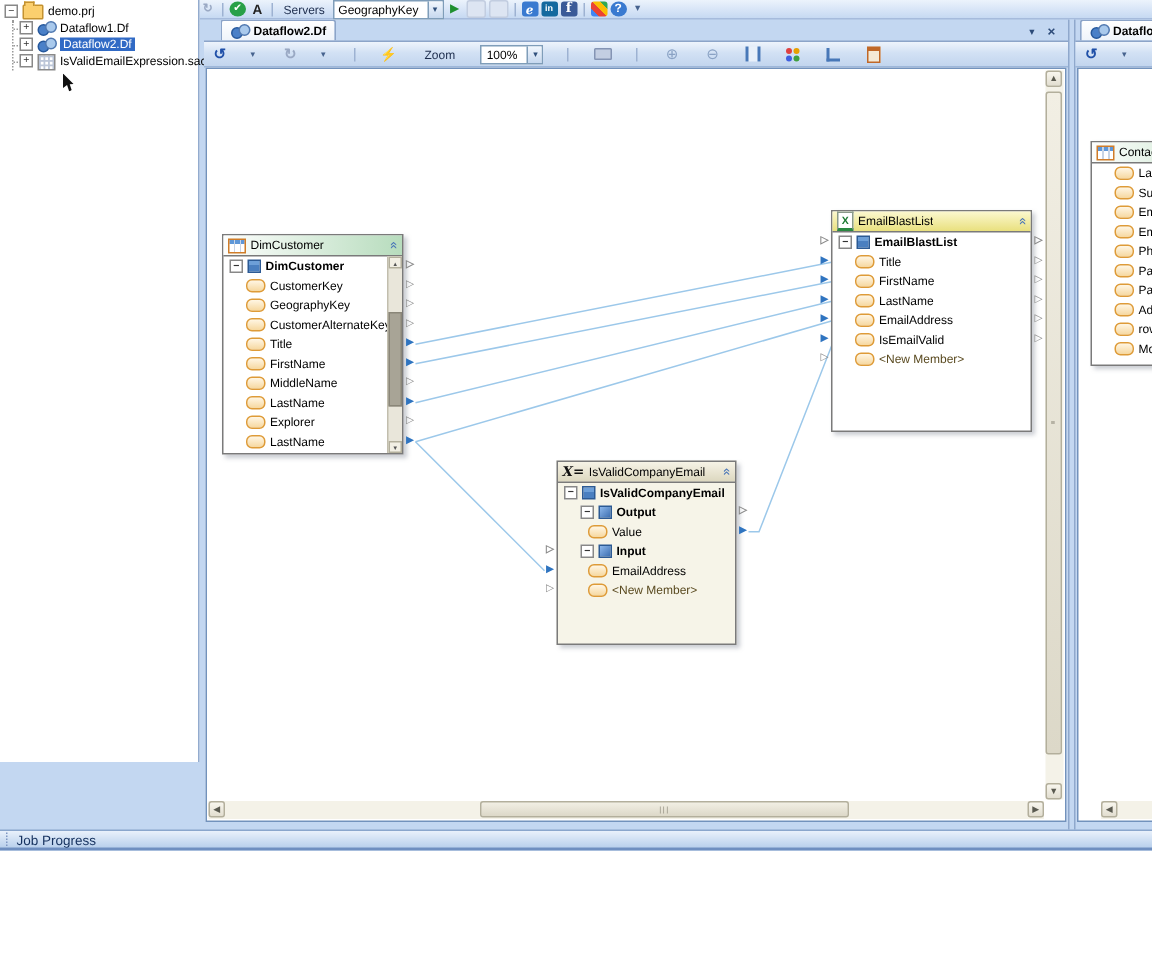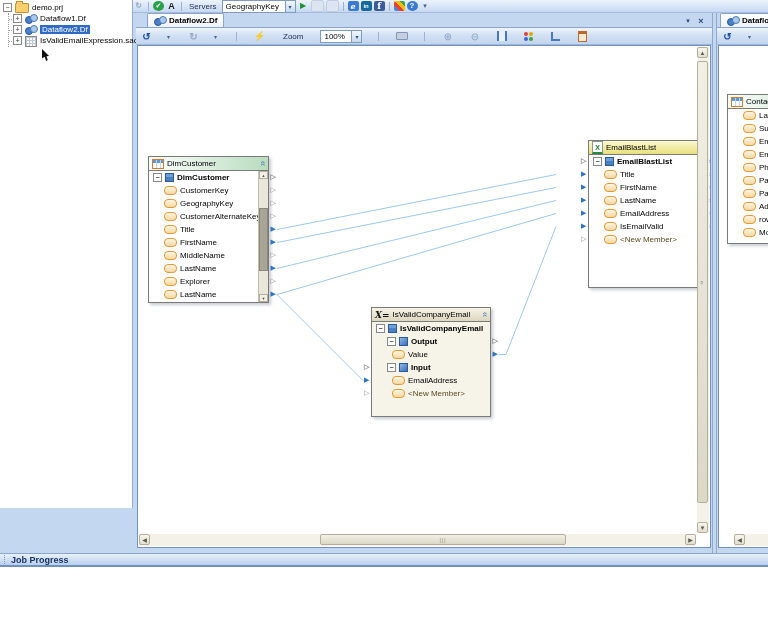--- a/index.html
+++ b/index.html
@@ -147,21 +147,21 @@
            font-size:4px;display:flex;align-items:center;justify-content:center;color:#555;box-sizing:border-box}
   .insb .d{position:absolute;bottom:0;left:0;right:0;height:8px;background:#f2efe4;border:1px solid #b3af9c;
            font-size:4px;display:flex;align-items:center;justify-content:center;color:#555;box-sizing:border-box}
   .insb .u::before{content:"▲"}
   .insb .d::before{content:"▼"}
   .insb .t{position:absolute;left:0;right:0;top:28%;height:48%;background:#a8a496;border:1px solid #8a8678;box-sizing:border-box}
   
   #job{left:0;top:553px;width:768px;height:14px;background:linear-gradient(#e9f1fb,#b9d0ec);
        border-top:1px solid #8aa6cc;border-bottom:2px solid #6f8fc0;box-sizing:border-box;
        display:flex;align-items:center;gap:4px;padding:0 4px}
-  #job .jt{font-weight:bold;font-size:9px;color:#15315e}
+  #job .jt{font-weight:normal;font-size:9px;color:#15315e}
   .grip{width:2px;height:9px;border-left:1px dotted #7e96c2}
   .lbl8{font-size:8px;white-space:nowrap}
 </style>
 </head>
 <body>
 
 <div id="chrome" class="a"></div>
 
 <div id="topbar" class="a">
   <span class="tic ic-new"></span>
@@ -346,21 +346,21 @@
             <span class="cn r on"></span>
           </div>
       </div>
       <div class="insb">
         <span class="u"></span>
         <span class="t"></span>
         <span class="d"></span>
       </div>
     </div>
 
-    <div class="node" style="left:450px;top:94px;width:117px;height:148px">
+    <div class="node" style="left:416px;top:94px;width:134px;height:148px">
       <div class="nhdr hdr-yellow">
         <span class="ic-xls"></span>
         <span class="nhlbl">EmailBlastList</span>
         <span class="chev"></span>
       </div>
       <div style="position:relative">
         <div class="nrow b">
           <span class="exp minus"></span>
           <span class="ic-cube"></span>
           <span>EmailBlastList</span>
@@ -398,21 +398,21 @@
             <span class="cn r"></span>
           </div>
         <div class="nrow i1" style="color:#5a4a20">
             <span class="oval"></span>
             <span>&lt;New Member&gt;</span>
             <span class="cn l"></span>
           </div>
       </div>
     </div>
 
-    <div class="node" style="left:233px;top:261px;width:120px;height:110px;background:#f6f4e8">
+    <div class="node" style="left:233px;top:261px;width:120px;height:123px;background:#f6f4e8">
       <div class="nhdr hdr-tan">
         <span class="ic-fx"></span>
         <span class="nhlbl">IsValidCompanyEmail</span>
         <span class="chev"></span>
       </div>
       <div style="position:relative">
         <div class="nrow b">
           <span class="exp minus"></span>
           <span class="ic-cube"></span>
           <span>IsValidCompanyEmail</span>

